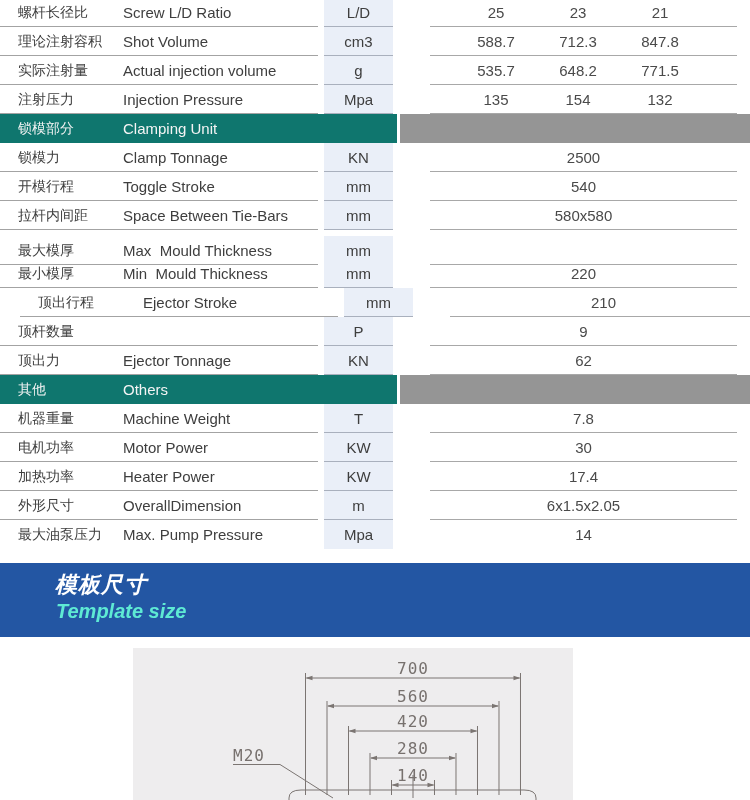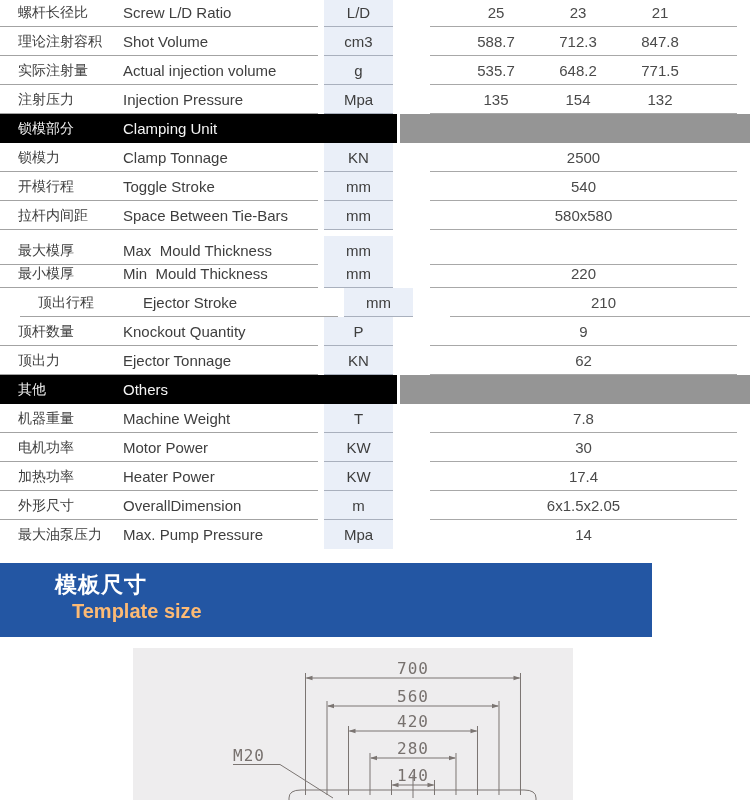--- a/index.html
+++ b/index.html
@@ -15,28 +15,28 @@
   .zh{position:absolute;left:18px;top:0;line-height:29px;font-size:14px;color:#3e3e3e;white-space:pre;}
   .en{position:absolute;left:123px;top:0;line-height:29px;font-size:15px;color:#3e3e3e;white-space:pre;}
   .cu{position:absolute;left:324px;top:0;width:69px;height:29px;box-sizing:border-box;
       background:#eaeff8;text-align:center;line-height:29px;font-size:15px;color:#3e3e3e;}
   .cu.bb{border-bottom:1px solid #a9b0bd;}
   .cv{position:absolute;left:400px;top:0;width:350px;height:29px;}
   .cv .vline{position:absolute;left:30px;width:307px;bottom:0;height:0;border-bottom:1px solid #a8a8a8;}
   .v1{position:absolute;left:30px;top:0;width:307px;text-align:center;line-height:29px;font-size:15px;color:#4a4a4a;}
   .v3{position:absolute;left:55px;top:0;width:246px;display:grid;grid-template-columns:1fr 1fr 1fr;
       line-height:29px;font-size:15px;color:#4a4a4a;text-align:center;}
-  .secL{position:absolute;left:0;top:0;width:397px;height:29px;background:#000000;}
+  .secL{position:absolute;left:0;top:0;width:397px;height:29px;background:#0f766e;}
   .secR{position:absolute;left:400px;top:0;width:350px;height:29px;background:#959595;}
   .secL .zh,.secL .en{color:#f4f4f4;}
   .secL .en{font-size:15px;}
   
-  #banner{position:absolute;left:0;top:563px;width:652px;height:74px;background:#2356a3;}
+  #banner{position:absolute;left:0;top:563px;width:750px;height:74px;background:#2356a3;font-style:italic;}
   #banner .t1{position:absolute;left:55px;top:7px;font-size:22px;font-weight:bold;color:#ffffff;letter-spacing:1px;}
-  #banner .t2{position:absolute;left:56px;top:37px;font-size:20px;font-weight:600;color:#fdba74;margin-left:16px;}
+  #banner .t2{position:absolute;left:56px;top:37px;font-size:20px;font-weight:600;color:#5eead4;}
   
   #drawing{position:absolute;left:133px;top:648px;width:440px;height:152px;background:#eeedee;}
   #drawing svg{display:block;}
   .dimtext{font-family:"DejaVu Sans Mono","Liberation Mono",monospace;font-size:16px;fill:#77716e;letter-spacing:1px;}
 </style>
 </head>
 <body>
 
 <div id="root">
   <div id="spec-table">
@@ -168,21 +168,20 @@
         </div>
         <div class="cu bb">mm</div>
         <div class="cv">
           <div class="vline"></div>
           <div class="v1">210</div>
         </div>
       </div>
       <div class="row" style="top: 317px;">
         <div class="cl bb">
           <span class="zh">顶杆数量</span>
-          <span class="en">Knockout Quantity</span>
         </div>
         <div class="cu bb">P</div>
         <div class="cv">
           <div class="vline"></div>
           <div class="v1">9</div>
         </div>
       </div>
       <div class="row" style="top: 346px; padding-left: 13px;">
         <div class="cl bb">
           <span class="zh">顶出力</span>

